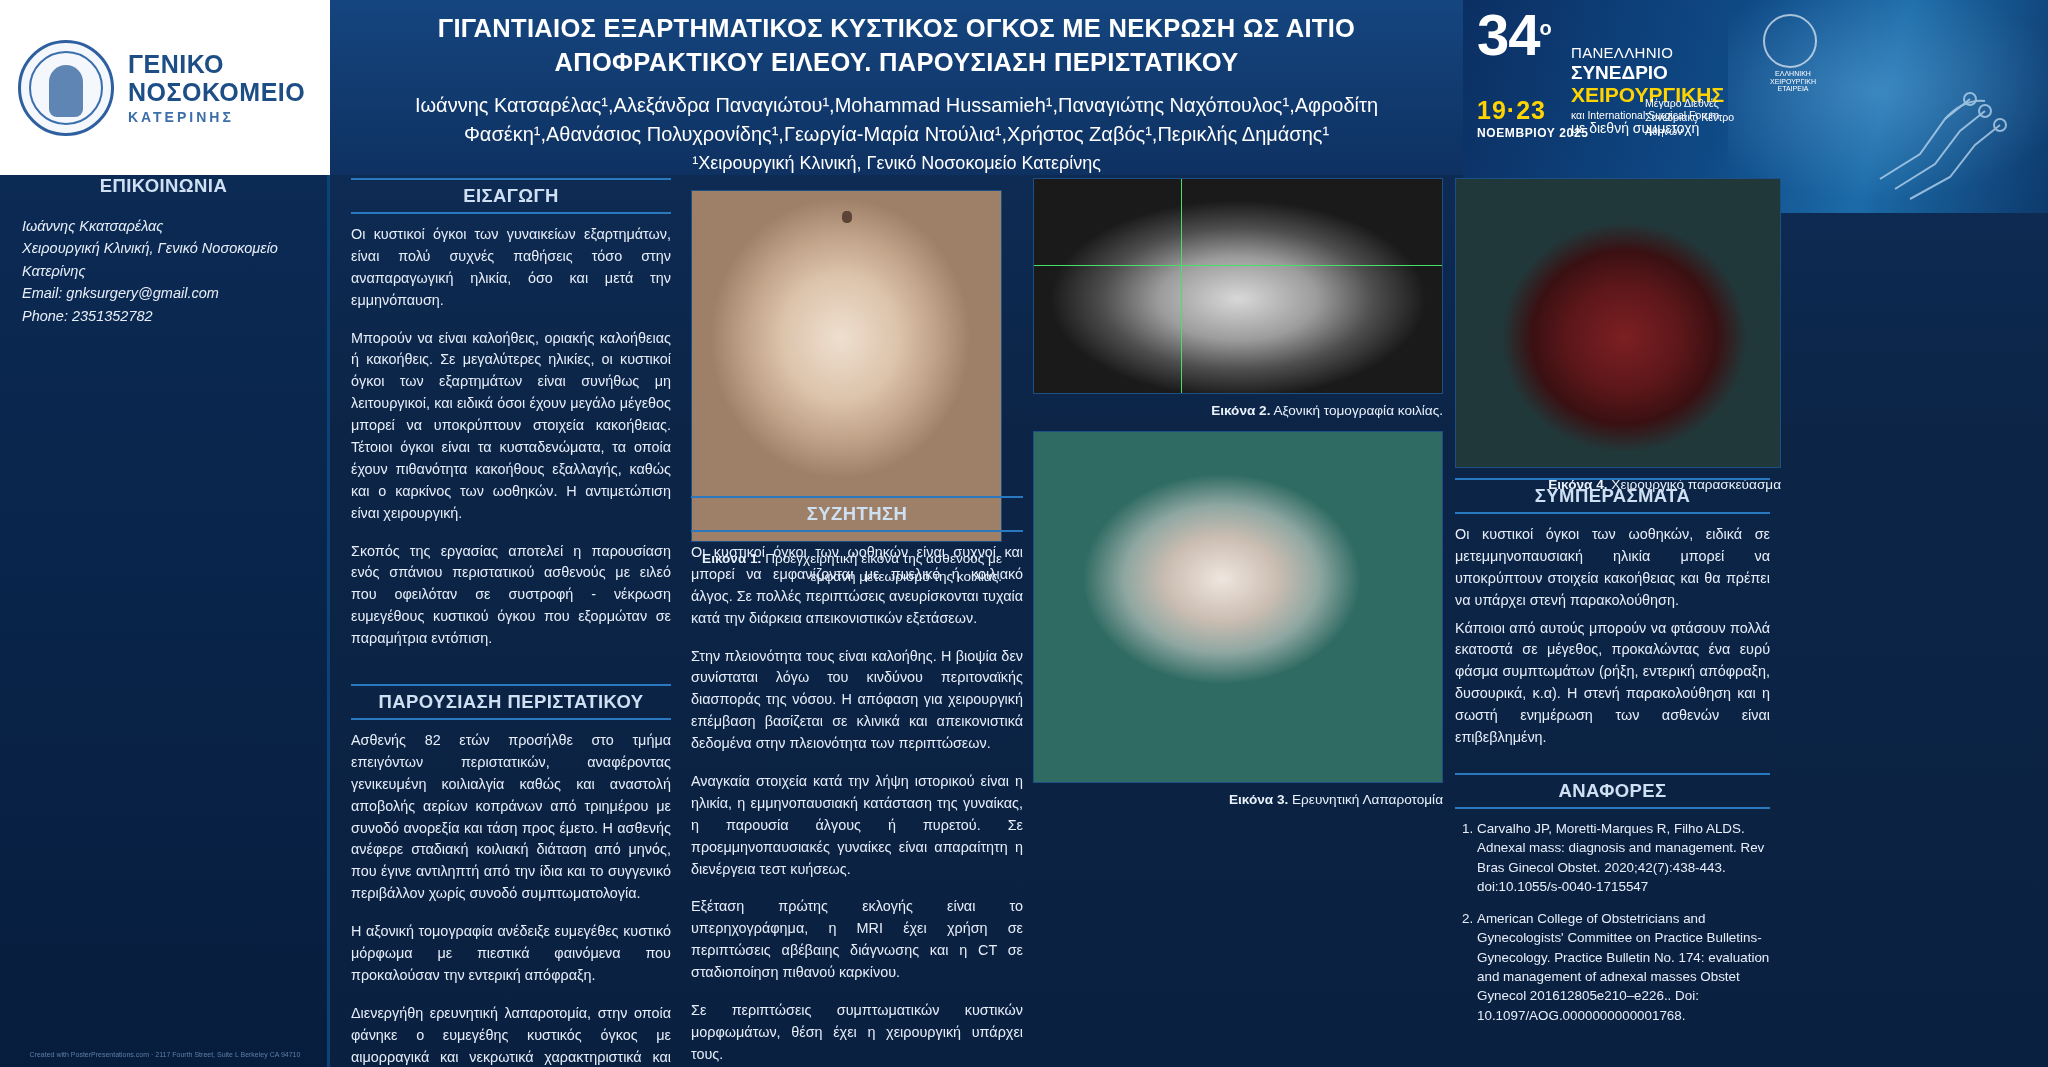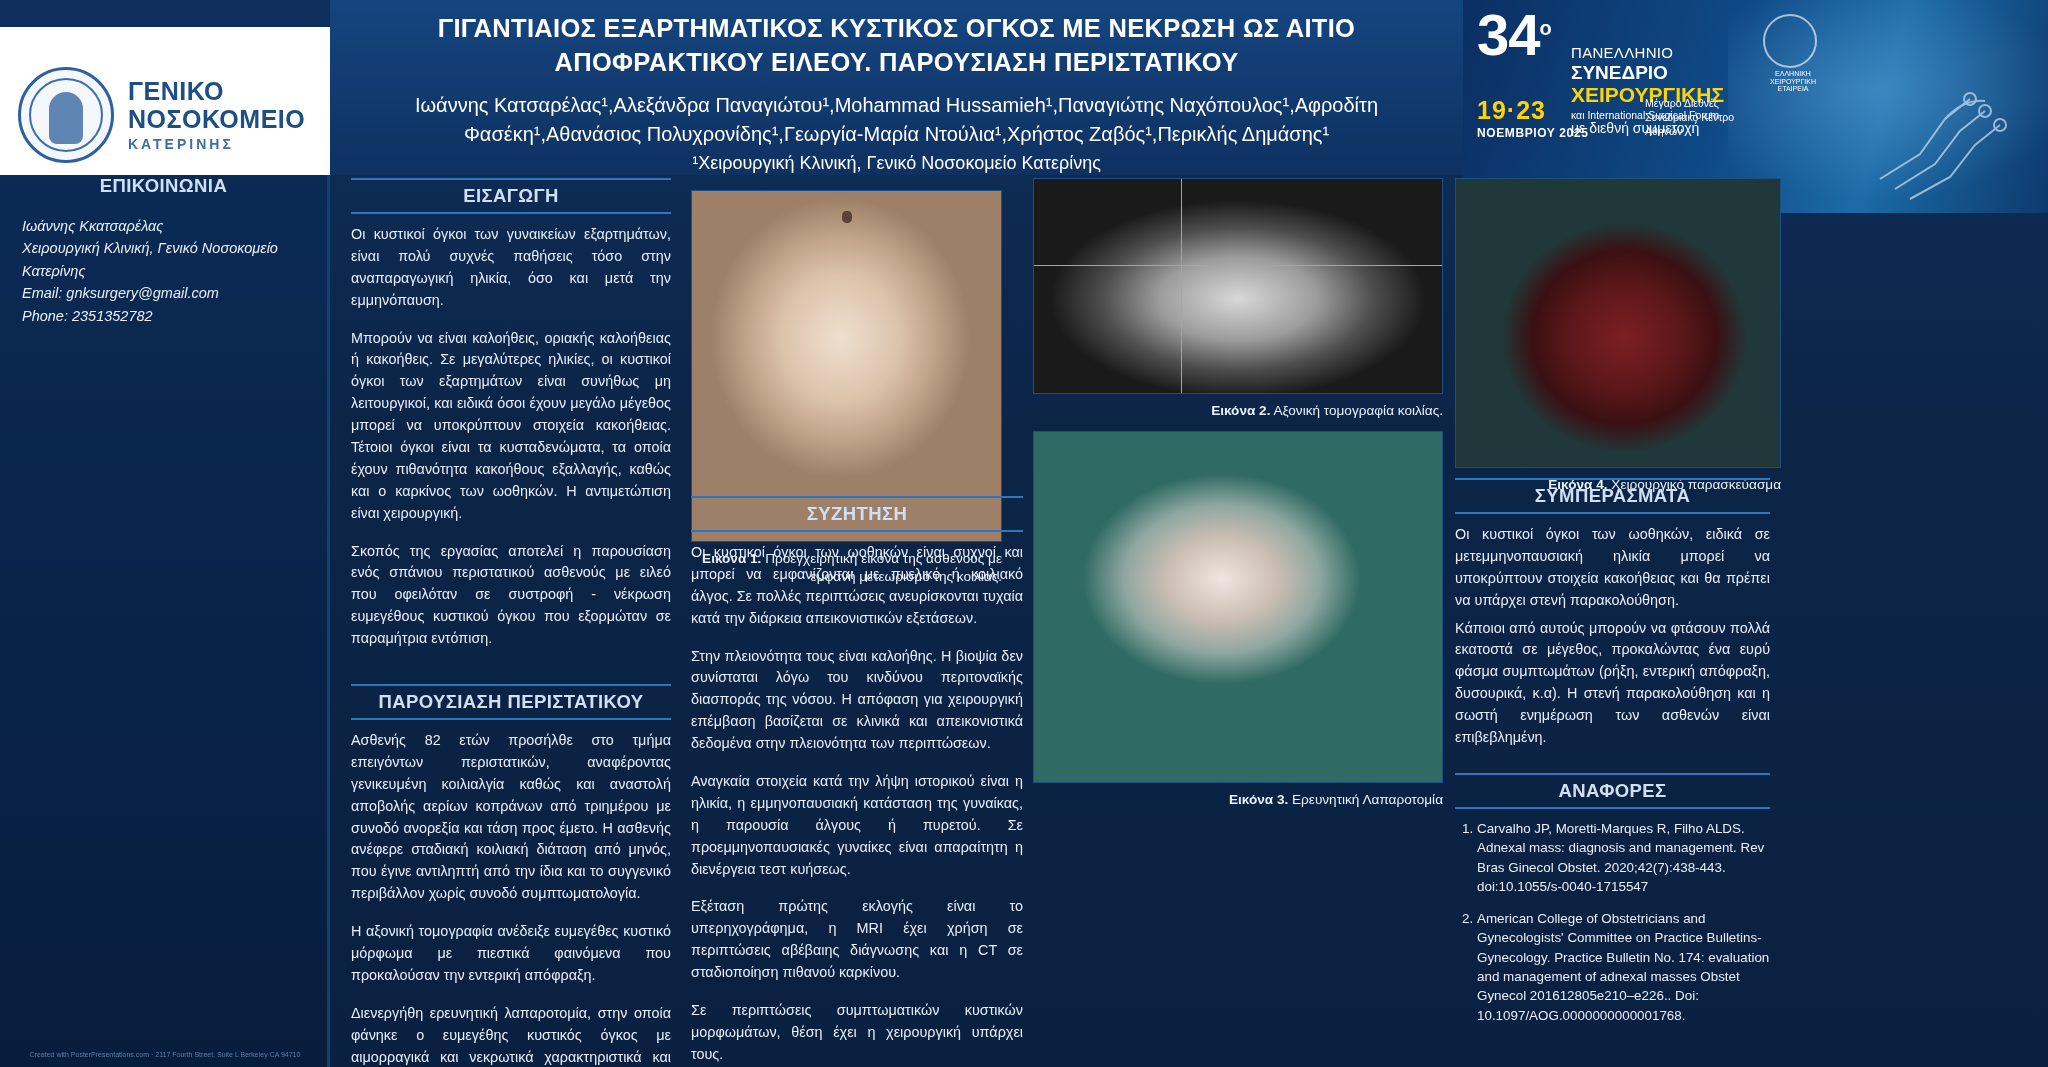--- a/index.html
+++ b/index.html
@@ -8,21 +8,21 @@
     width: 2048px; height: 1067px;
     font-family: "Liberation Sans", sans-serif;
     background: #0d2a52;
     overflow: hidden;
   }
   .poster { position: relative; width: 2048px; height: 1067px; background:
     linear-gradient(180deg,#0f2f5c 0%, #0c2547 40%, #0a2040 100%); }
 
   
   .topbar { position: absolute; top:0; left:0; width:2048px; height:175px; display:flex; }
-  .logo-box { width: 330px; height: 175px; background: #ffffff; display:flex; align-items:center; justify-content:flex-start; padding-left: 18px; margin-top: 27px; }
+  .logo-box { width: 330px; height: 175px; background: #ffffff; display:flex; align-items:center; justify-content:flex-start; padding-left: 18px; }
   .logo-wrap { display:flex; align-items:center; gap:14px; }
   .logo-emblem { width: 96px; height: 96px; border-radius: 50%; border: 3px solid #2e5f9e; background: #f4f7fb; position: relative; flex: none; }
   .logo-emblem:before { content:""; position:absolute; inset:8px; border-radius:50%; border:2px solid #3a6fae; }
   .logo-emblem:after { content:""; position:absolute; left:50%; top:22px; transform:translateX(-50%); width:34px; height:52px; border-radius: 17px 17px 8px 8px; background:#2e5f9e; opacity:.75; }
   .logo-text { color:#1e4e86; line-height:1.12; }
   .logo-l1 { font-size: 25px; font-weight: 700; letter-spacing:.5px;}
   .logo-l2 { font-size: 25px; font-weight: 700; letter-spacing:.5px;}
   .logo-l3 { font-size: 14px; font-weight: 700; letter-spacing: 3px; margin-top:4px; color:#3c6fa8;}
 
   .title-box { flex: 1; height: 175px; background: linear-gradient(180deg,#12archive 0%,#123f76 0%, #0e3261 100%);

